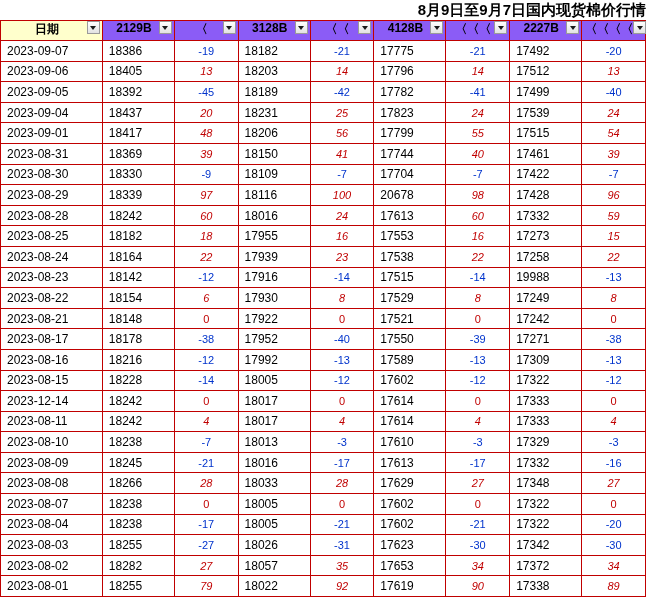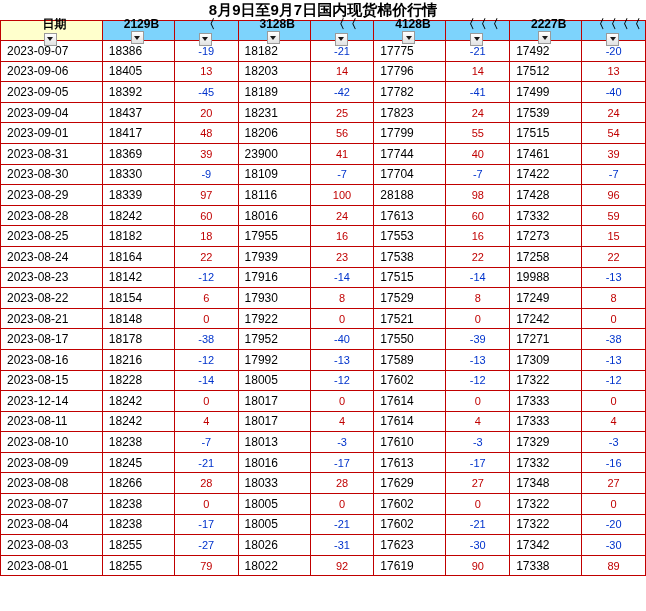--- a/index.html
+++ b/index.html
@@ -7,56 +7,54 @@
     padding: 0;
     background: #ffffff;
   }
   body {
     width: 646px;
     height: 611px;
     font-family: "Liberation Sans", sans-serif;
     overflow: hidden;
   }
   #title {
-    text-align: center;
+    text-align: right;
     font-size: 15px;
     font-weight: bold;
     color: #000000;
     line-height: 20px;
     height: 20px;
     letter-spacing: 0px;
   }
   table {
     border-collapse: collapse;
     width: 646px;
     table-layout: fixed;
   }
   col.c-date  { width: 96px; }
   col.c-price { width: 68px; }
   col.c-chg   { width: 60px; }
   thead th {
-    background: #7dd3fc;
+    background: #8b5cf6;
     border: 1px solid #c00000;
     height: 19px;
     font-size: 12px;
     font-weight: bold;
     color: #000000;
     padding: 0;
     position: relative;
     text-align: center;
     vertical-align: middle;
   }
   thead th.hdr-date { background: #ffffcc; }
   .hdr-inner {
     display: flex;
-    align-items: center;
     justify-content: center;
     height: 19px;
     position: relative;
-    flex-direction: column;
   }
   .hdr-text {
     flex: 1;
     text-align: center;
     padding-left: 6px;
   }
   .filter-btn {
     width: 13px;
     height: 13px;
     border: 1px solid #9a9a9a;
@@ -80,21 +78,21 @@
     height: 19.6px;
     font-size: 12px;
     padding: 0 6px;
     color: #000000;
     white-space: nowrap;
     overflow: hidden;
   }
   td.date { text-align: left; }
   td.price { text-align: left; }
   td.chg { text-align: center; font-size: 11px; }
-  .up { color: #c00000; }
+  .up { color: #c00000; font-style: italic; }
   .down { color: #0033cc; }
   .zero { color: #c00000; }
 </style>
 </head>
 <body>
 
 <div id="title">8月9日至9月7日国内现货棉价行情</div>
 
 <table>
   <colgroup>
@@ -237,21 +235,21 @@
         <td class="chg up">56</td>
         <td class="price">17799</td>
         <td class="chg up">55</td>
         <td class="price">17515</td>
         <td class="chg up">54</td>
       </tr>
       <tr>
         <td class="date">2023-08-31</td>
         <td class="price">18369</td>
         <td class="chg up">39</td>
-        <td class="price">23900</td>
+        <td class="price">18150</td>
         <td class="chg up">41</td>
         <td class="price">17744</td>
         <td class="chg up">40</td>
         <td class="price">17461</td>
         <td class="chg up">39</td>
       </tr>
       <tr>
         <td class="date">2023-08-30</td>
         <td class="price">18330</td>
         <td class="chg down">-9</td>
@@ -261,21 +259,21 @@
         <td class="chg down">-7</td>
         <td class="price">17422</td>
         <td class="chg down">-7</td>
       </tr>
       <tr>
         <td class="date">2023-08-29</td>
         <td class="price">18339</td>
         <td class="chg up">97</td>
         <td class="price">18116</td>
         <td class="chg up">100</td>
-        <td class="price">28188</td>
+        <td class="price">20678</td>
         <td class="chg up">98</td>
         <td class="price">17428</td>
         <td class="chg up">96</td>
       </tr>
       <tr>
         <td class="date">2023-08-28</td>
         <td class="price">18242</td>
         <td class="chg up">60</td>
         <td class="price">18016</td>
         <td class="chg up">24</td>
@@ -454,20 +452,31 @@
         <td class="price">18255</td>
         <td class="chg down">-27</td>
         <td class="price">18026</td>
         <td class="chg down">-31</td>
         <td class="price">17623</td>
         <td class="chg down">-30</td>
         <td class="price">17342</td>
         <td class="chg down">-30</td>
       </tr>
       <tr>
+        <td class="date">2023-08-02</td>
+        <td class="price">18282</td>
+        <td class="chg up">27</td>
+        <td class="price">18057</td>
+        <td class="chg up">35</td>
+        <td class="price">17653</td>
+        <td class="chg up">34</td>
+        <td class="price">17372</td>
+        <td class="chg up">34</td>
+      </tr>
+      <tr>
         <td class="date">2023-08-01</td>
         <td class="price">18255</td>
         <td class="chg up">79</td>
         <td class="price">18022</td>
         <td class="chg up">92</td>
         <td class="price">17619</td>
         <td class="chg up">90</td>
         <td class="price">17338</td>
         <td class="chg up">89</td>
       </tr>

